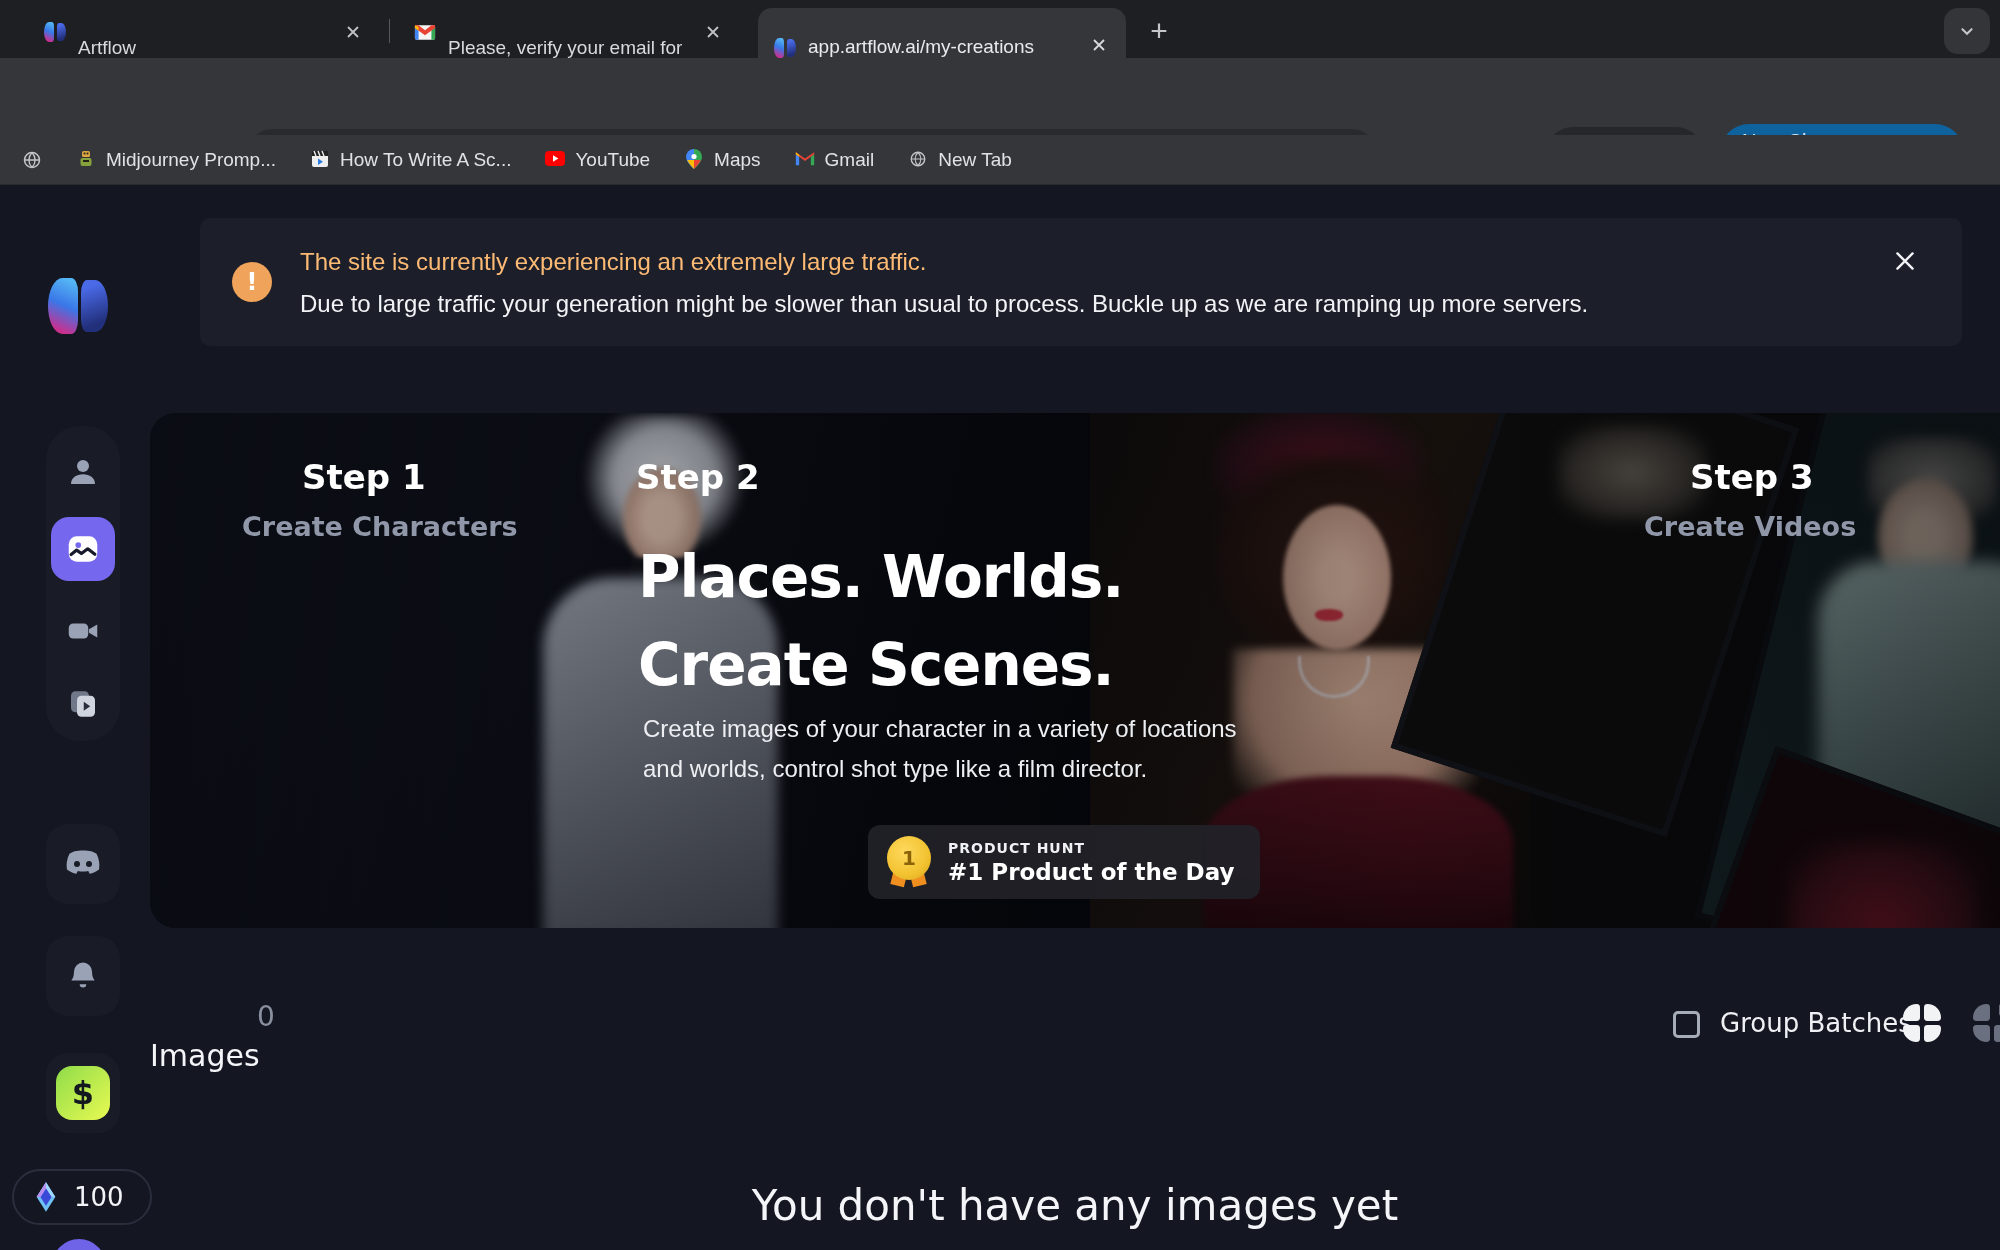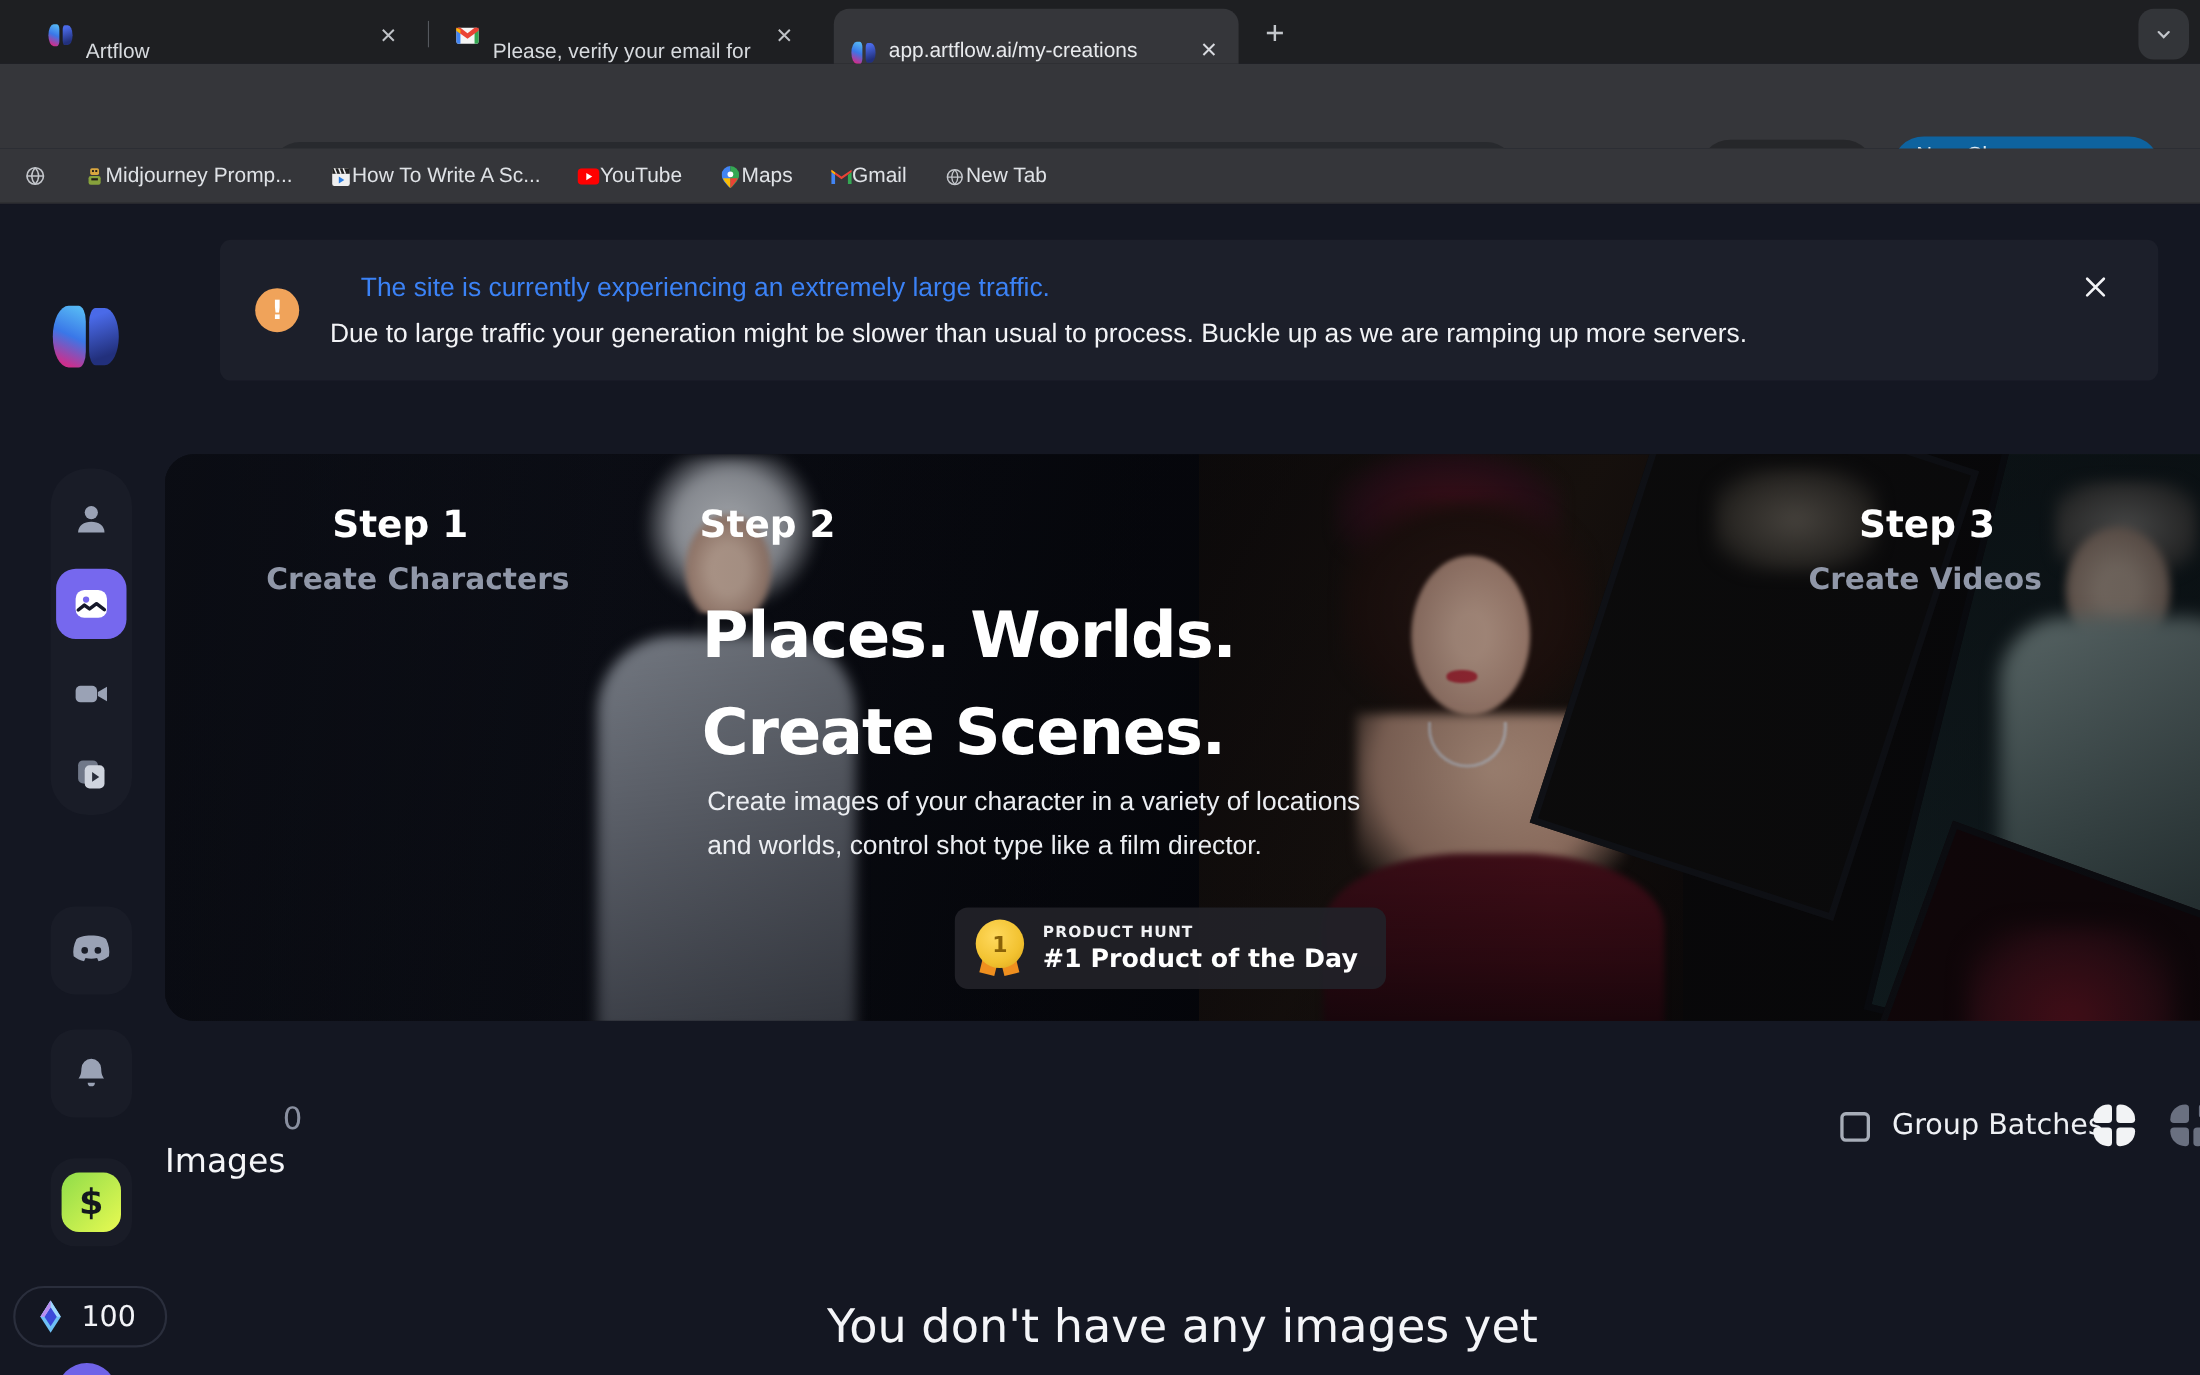--- a/index.html
+++ b/index.html
@@ -24,35 +24,35 @@
   #urltext { position:absolute; left:60px; top:14px; font-size:20px; color:#e8eaed; }
   #scribble { position:absolute; left:66px; top:7px; width:356px; height:40px; background:#1b80e8; border-radius:50%; transform:rotate(-0.6deg); }
   #starbtn { position:absolute; right:16px; top:13px; width:28px; height:28px; }
   .tb-sep { position:absolute; left:1458px; top:80px; width:1px; height:34px; background:#55585e; }
   #incognito-badge { position:absolute; left:1545px; top:69px; height:56px; border-radius:28px; background:#26272a; display:flex; align-items:center; gap:12px; padding:0 22px 0 16px; color:#e7e9ec; font-size:20px; }
   #update-btn { position:absolute; left:1720px; top:66px; width:244px; height:58px; border-radius:29px; background:#0e639f; display:flex; align-items:center; justify-content:space-between; padding:0 14px 0 22px; color:#dcebf7; font-size:20px; }
   .kebab { display:flex; flex-direction:column; gap:4px; padding:4px; }
   .kebab i { width:4px; height:4px; border-radius:50%; background:#e4eefa; }
 
   #bookmarks { position:absolute; top:135px; left:0; width:2000px; height:50px; background:#35363a; border-bottom:1px solid #2a2b2e; display:flex; align-items:center; gap:34px; padding:0 0 0 22px; }
-  .bm { display:flex; align-items:flex-end; gap:0; color:#dfe2e6; font-size:19px; white-space:nowrap; }
+  .bm { display:flex; align-items:flex-start; gap:10px; color:#dfe2e6; font-size:19px; white-space:nowrap; }
   .bm-ico { width:20px; height:20px; display:flex; align-items:center; justify-content:center; }
 
   
   .aflogo { display:flex; gap:3px; }
   .aflogo .l { background:linear-gradient(205deg,#55b6f4 8%,#3a77e8 48%,#cc2f8e 88%); border-radius:48% 22% 22% 48% / 50% 25% 25% 50%; }
   .aflogo .r { background:linear-gradient(160deg,#4a6ae8 15%,#22307c 80%); border-radius:22% 48% 48% 22% / 25% 50% 50% 25%; }
   .aflogo.mini .l { width:10px; height:20px; } .aflogo.mini .r { width:9px; height:18px; margin-top:1px; }
 
   
   #app { position:absolute; top:186px; left:0; width:2000px; height:1064px; background:#141722; overflow:hidden; font-family:"DejaVu Sans","Liberation Sans",sans-serif; }
 
   #banner { position:absolute; left:200px; top:32px; width:1762px; height:128px; background:#1c1f2a; border-radius:10px; }
   #banner .warn { position:absolute; left:32px; top:44px; width:40px; height:40px; border-radius:50%; background:#f0a35a; color:#fff; font-size:24px; font-weight:bold; display:flex; align-items:center; justify-content:center; }
-  #banner .b-title { position:absolute; left:100px; top:30px; font-size:24px; color:#3b82f6; white-space:nowrap; font-family:"Liberation Sans",sans-serif;margin-left:28px; }
+  #banner .b-title { position:absolute; left:100px; top:30px; font-size:24px; color:#fdba74; white-space:nowrap; font-family:"Liberation Sans",sans-serif; }
   #banner .b-msg { position:absolute; left:100px; top:72px; font-size:24px; color:#f2f3f6; white-space:nowrap; font-family:"Liberation Sans",sans-serif; }
   #banner .b-close { position:absolute; left:1690px; top:28px; width:30px; height:30px; }
 
   
   #side-logo { position:absolute; left:48px; top:92px; }
   #side-logo .l { width:30px; height:56px; } #side-logo .r { width:27px; height:52px; margin-top:2px; }
   #nav-rail { position:absolute; left:46px; top:240px; width:74px; height:315px; background:#191c27; border-radius:34px; }
   .rail-ic { position:absolute; left:17px; width:40px; height:40px; }
   #nav-images-tile { position:absolute; left:5px; top:91px; width:64px; height:64px; background:#7668ee; border-radius:18px; display:flex; align-items:center; justify-content:center; }
   .sq-btn { position:absolute; left:46px; width:74px; height:80px; background:#191c27; border-radius:22px; display:flex; align-items:center; justify-content:center; }

